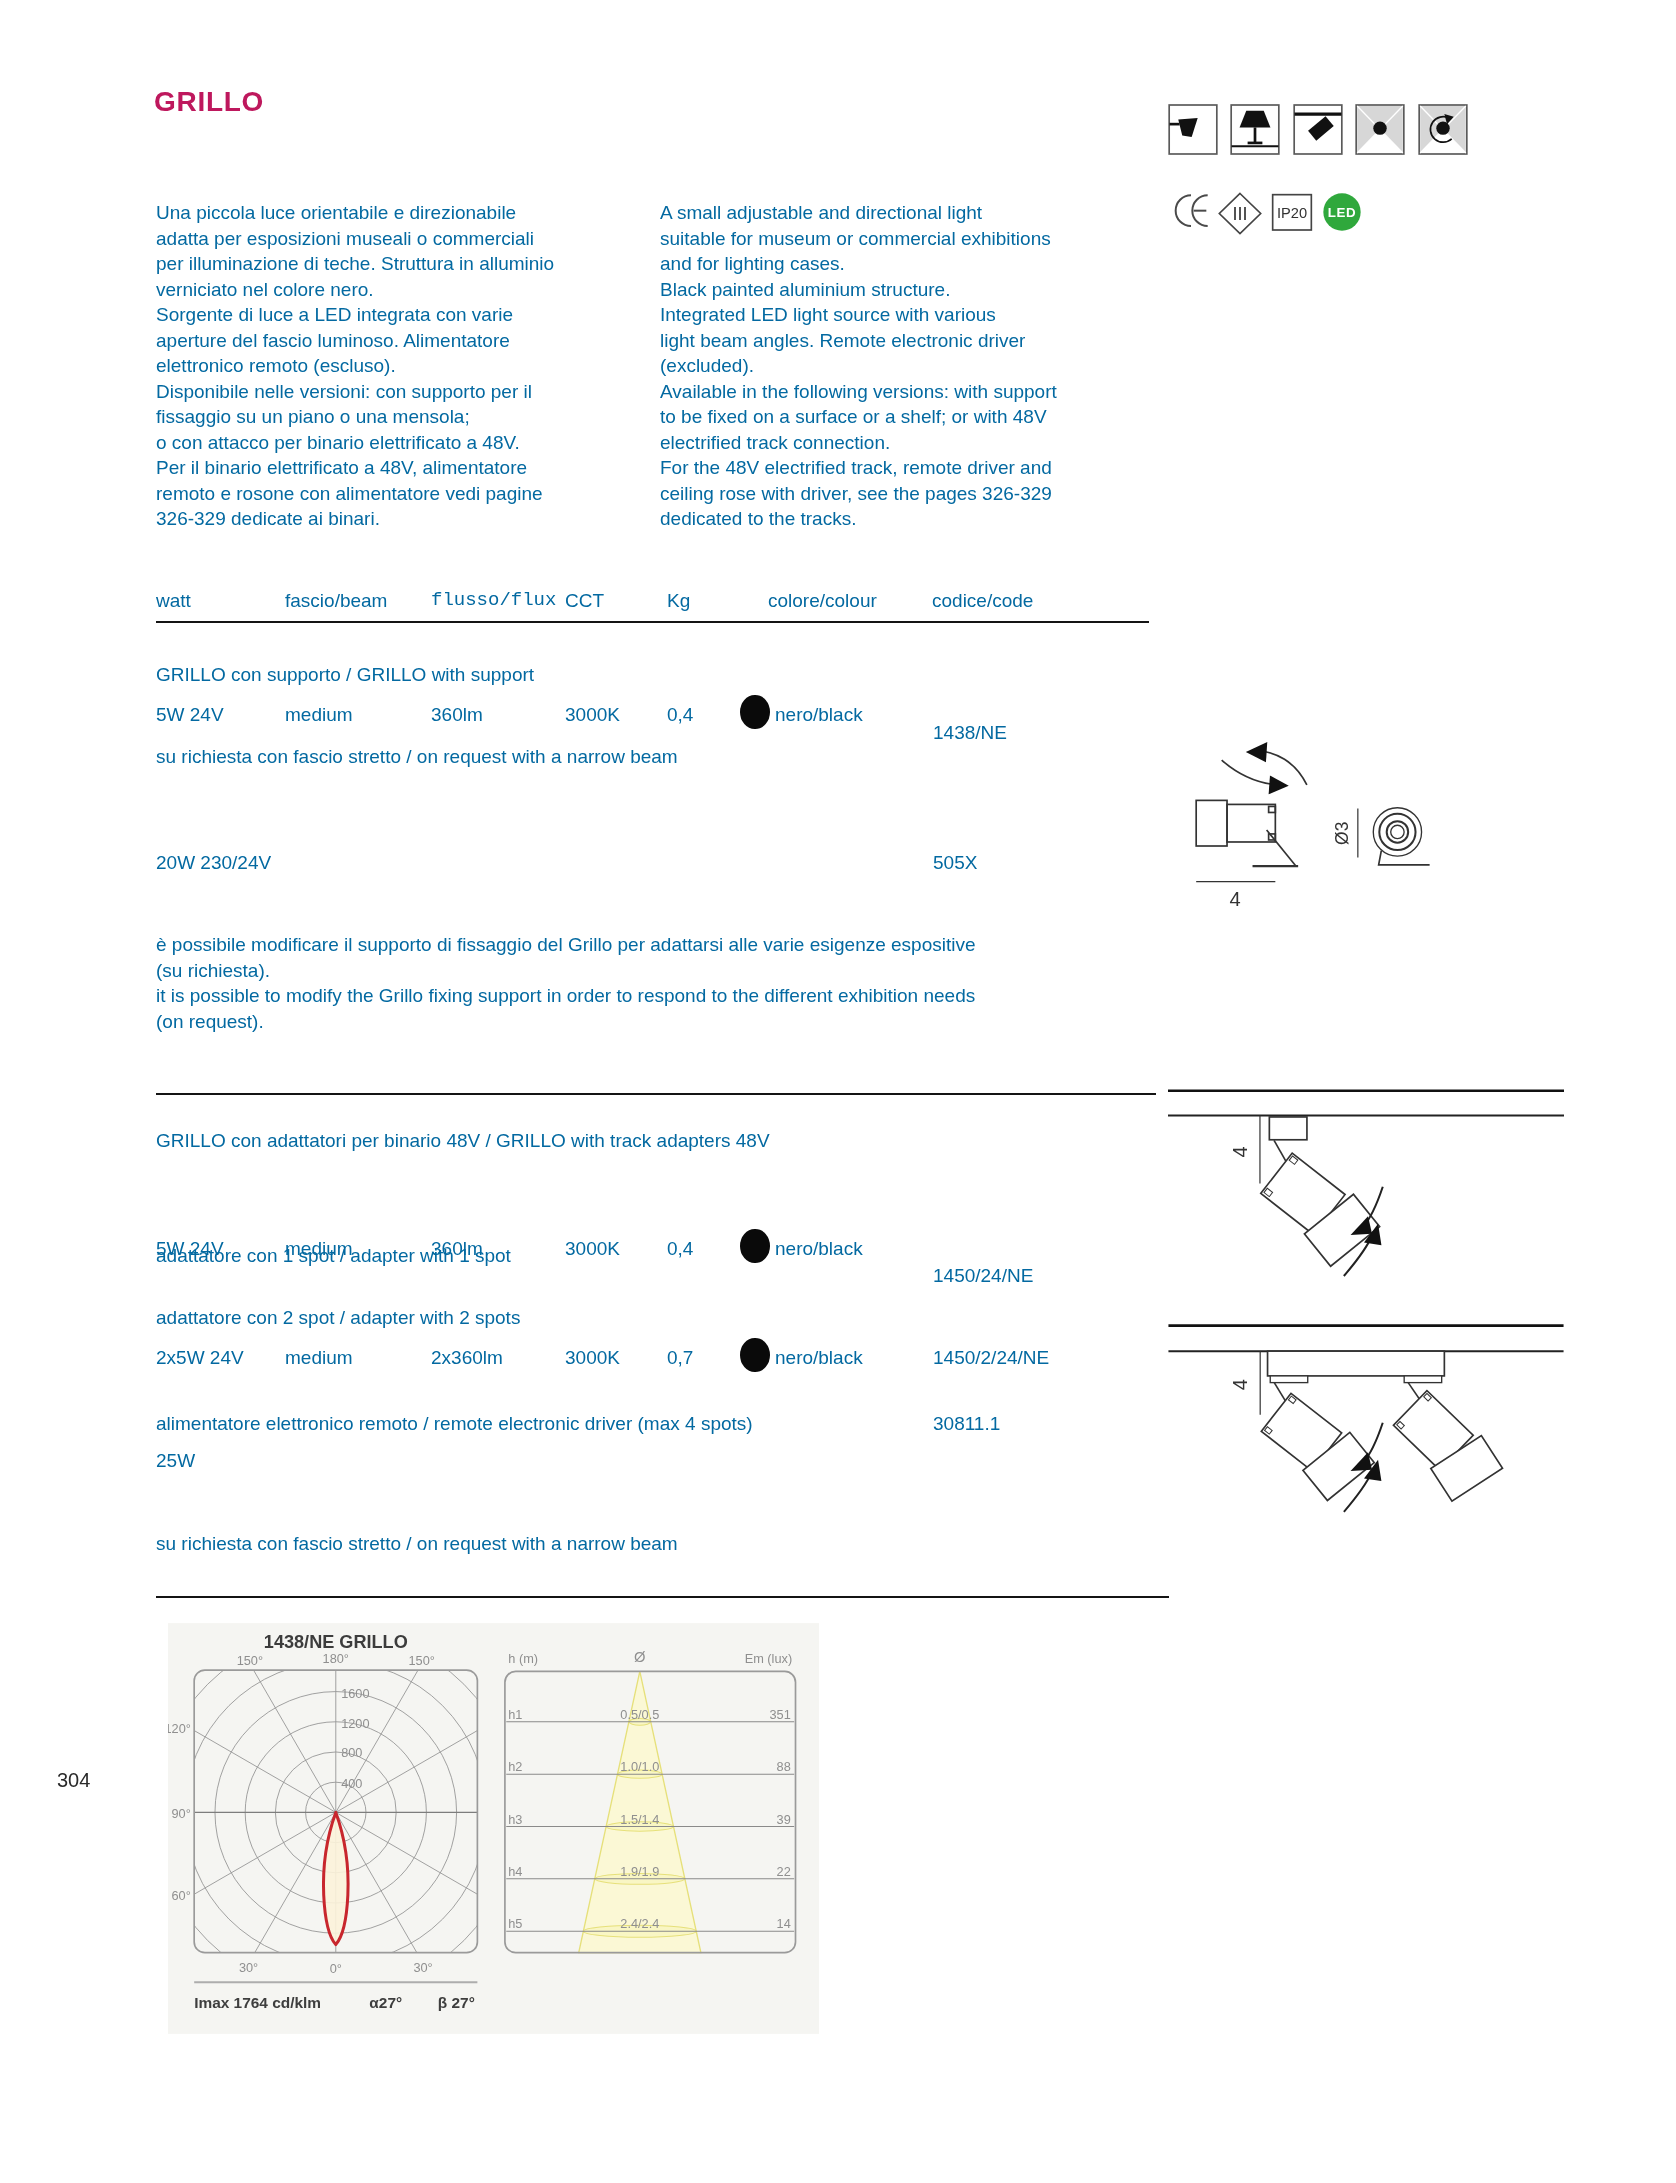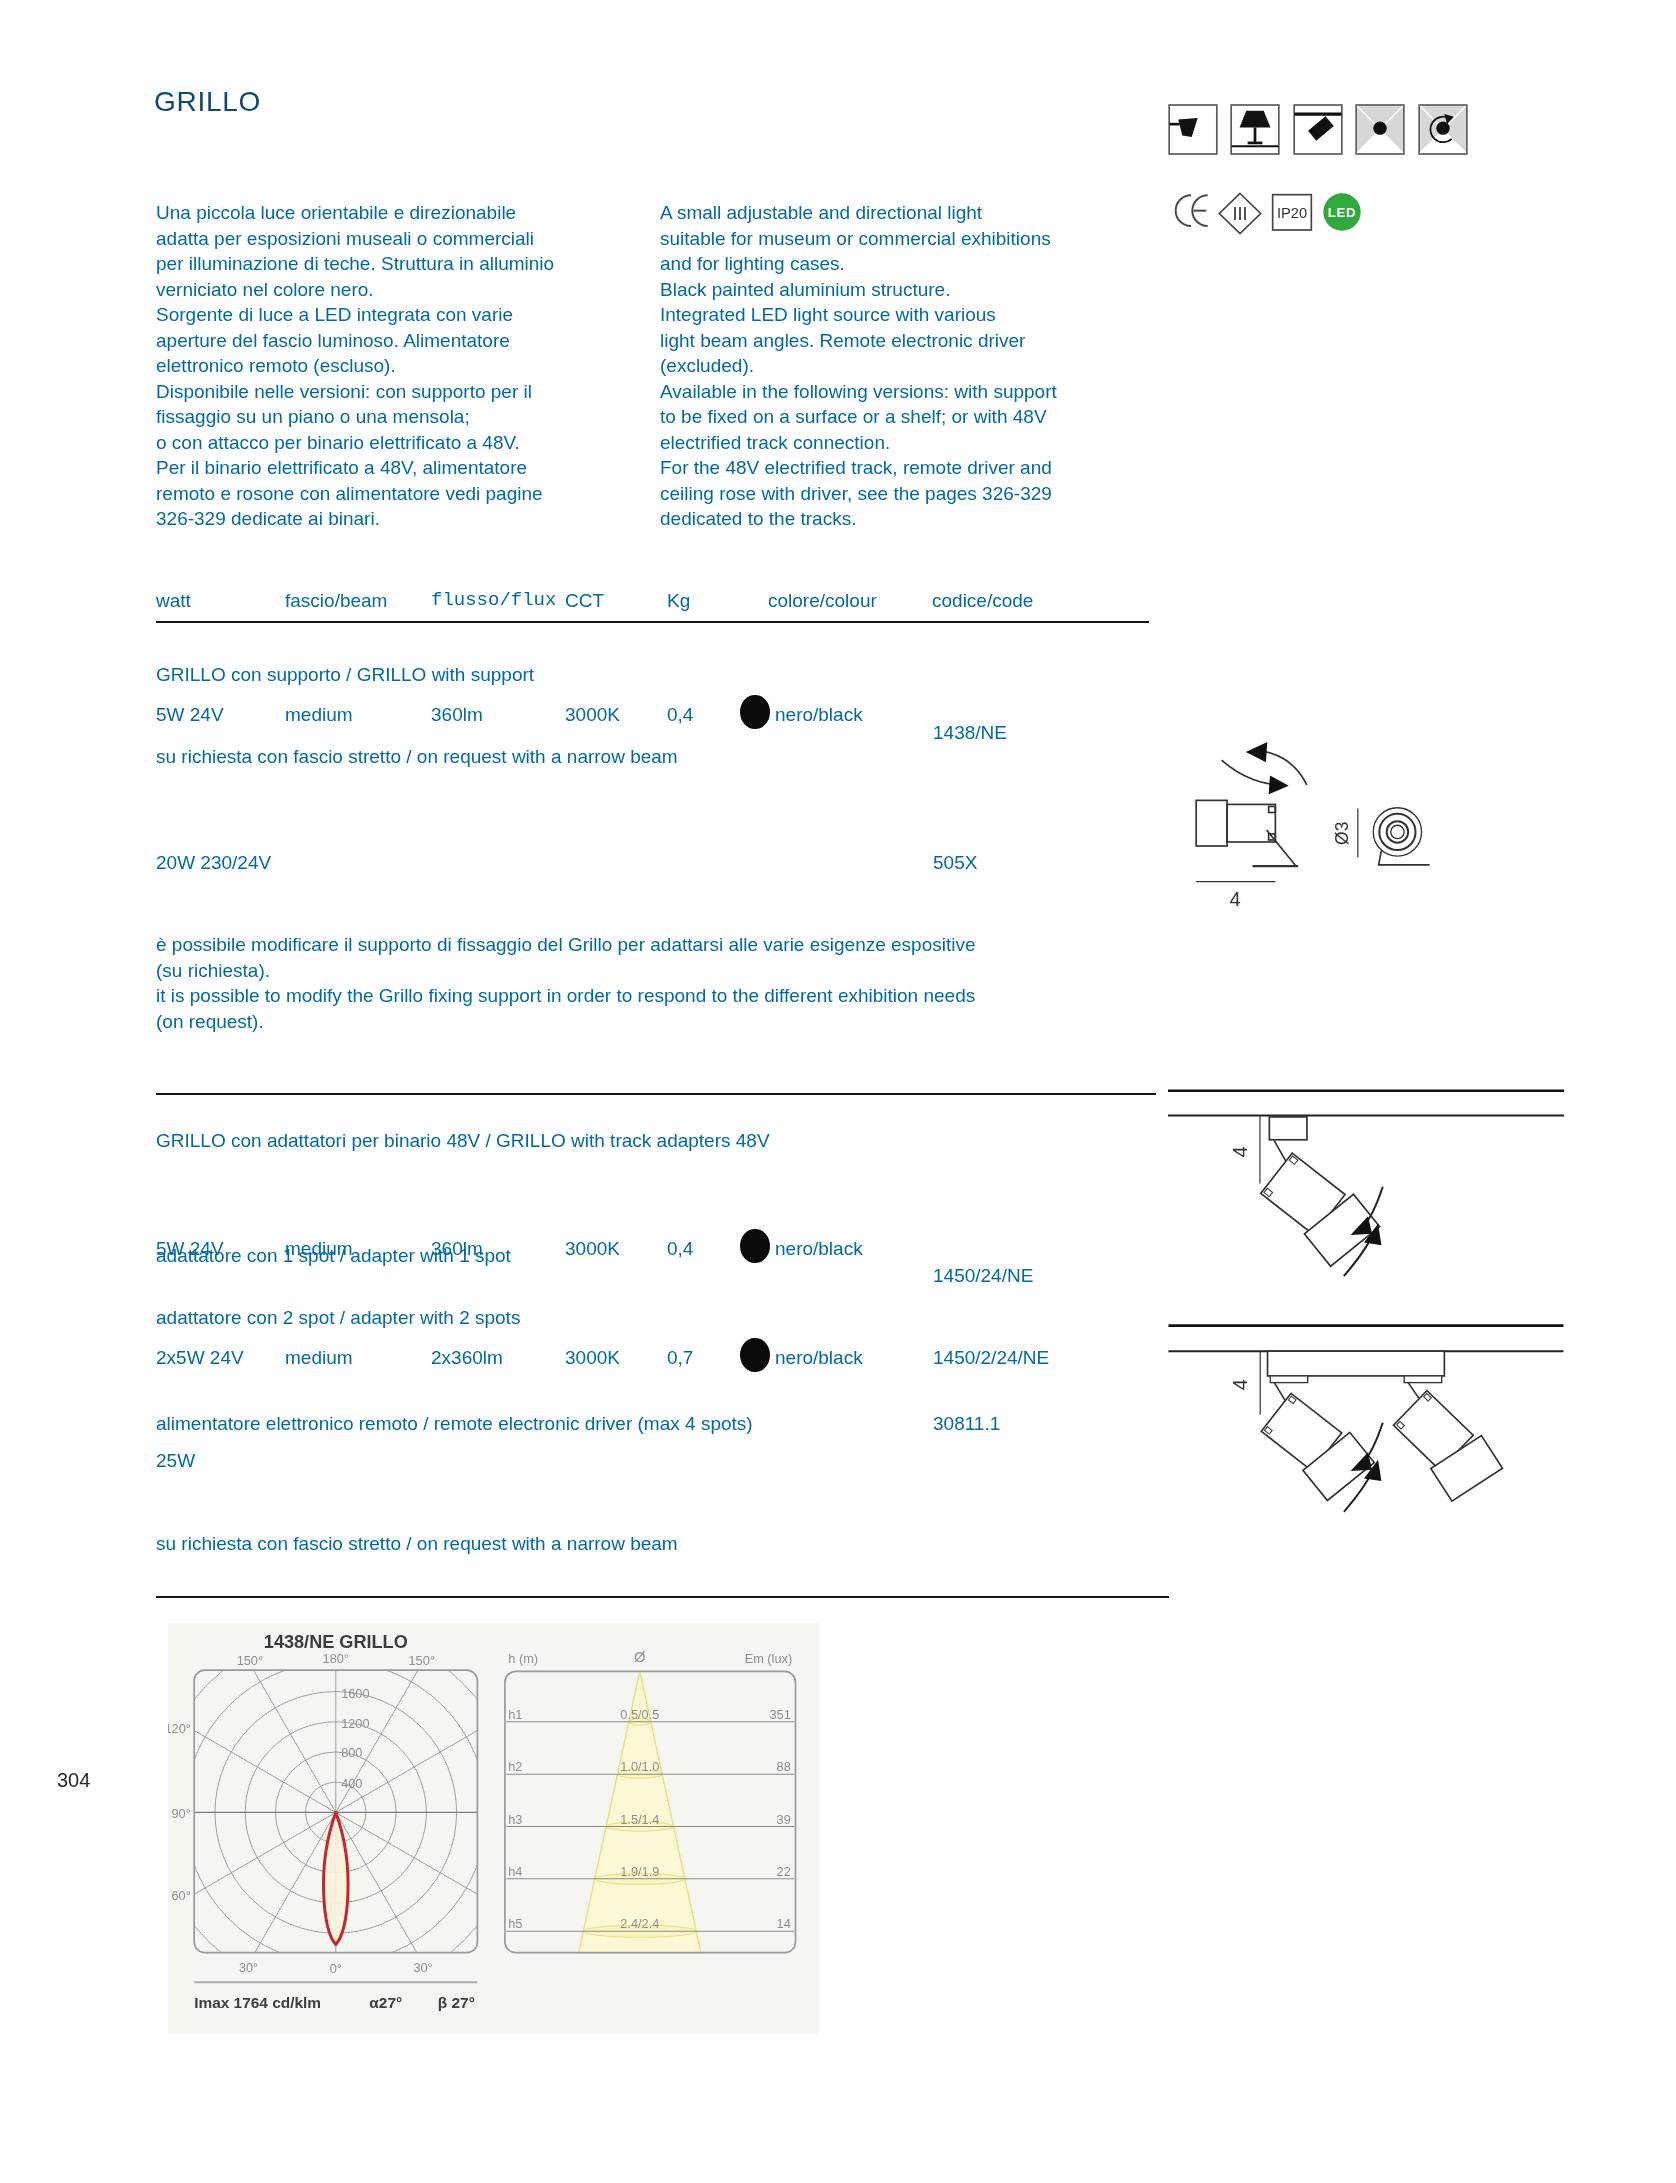--- a/index.html
+++ b/index.html
@@ -1,20 +1,20 @@
 <!DOCTYPE html>
 <html style="font-size:10.7px"><head>
 <meta charset="utf-8">
 <style>
   html,body{margin:0;padding:0;background:#ffffff;}
   .page{position:relative;width:1677px;height:2183px;background:#ffffff;overflow:hidden;
         font-family:"Liberation Sans", sans-serif;color:#1c1c1c;}
   .abs{position:absolute;}
   .txt{font-size:19px;line-height:25.5px;color:#0369a1;white-space:pre-line;}
-  .title{font-size:28px;letter-spacing:0.7px;color:#0c4a6e;font-weight:400;}
+  .title{font-size:28px;letter-spacing:0.7px;color:#be185d;font-weight:700;}
   .rule{position:absolute;background:#141414;height:2px;}
   .dot{position:absolute;width:29.5px;height:34px;border-radius:50%;background:#0a0a0a;}
   .pagenum{font-size:20px;color:#2a2a2a;}
   .iconrow svg{display:inline-block;margin-right:9.4px;vertical-align:top;}
   .certrow svg{display:inline-block;margin-right:5.4px;vertical-align:top;}
   svg text{font-family:"Liberation Sans", sans-serif;}
 </style>
 </head>
 <body>
 

